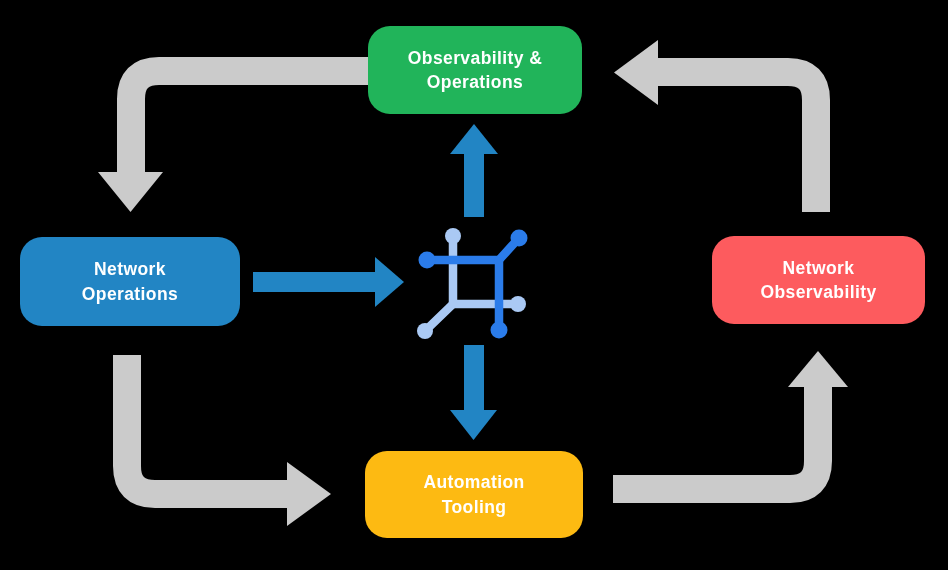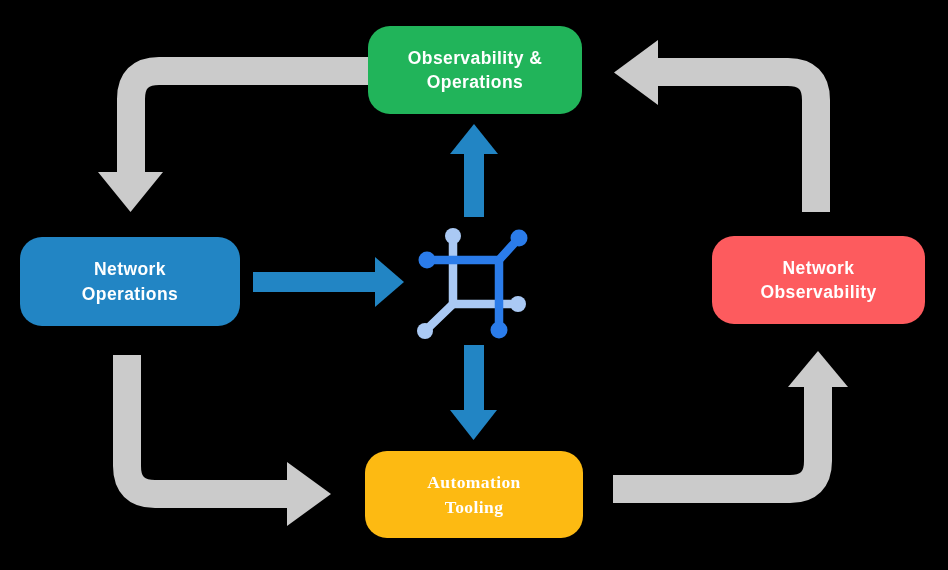--- a/index.html
+++ b/index.html
@@ -118,18 +118,18 @@
   <div class="node node-network-operations" style="background: rgb(34, 133, 196);">
     <span>Network</span>
     <span>Operations</span>
   </div>
 
   <div class="node node-network-infrastructure" style="background: rgb(253, 91, 94);">
     <span>Network</span>
     <span>Observability</span>
   </div>
 
-  <div class="node node-automation-tooling" style="background: rgb(253, 186, 18); font-family: Liberation Serif, serif;">
+  <div class="node node-automation-tooling" style="background: rgb(253, 186, 18);">
     <span>Automation</span>
     <span>Tooling</span>
   </div>
 
 </div>
 
 </body></html>

